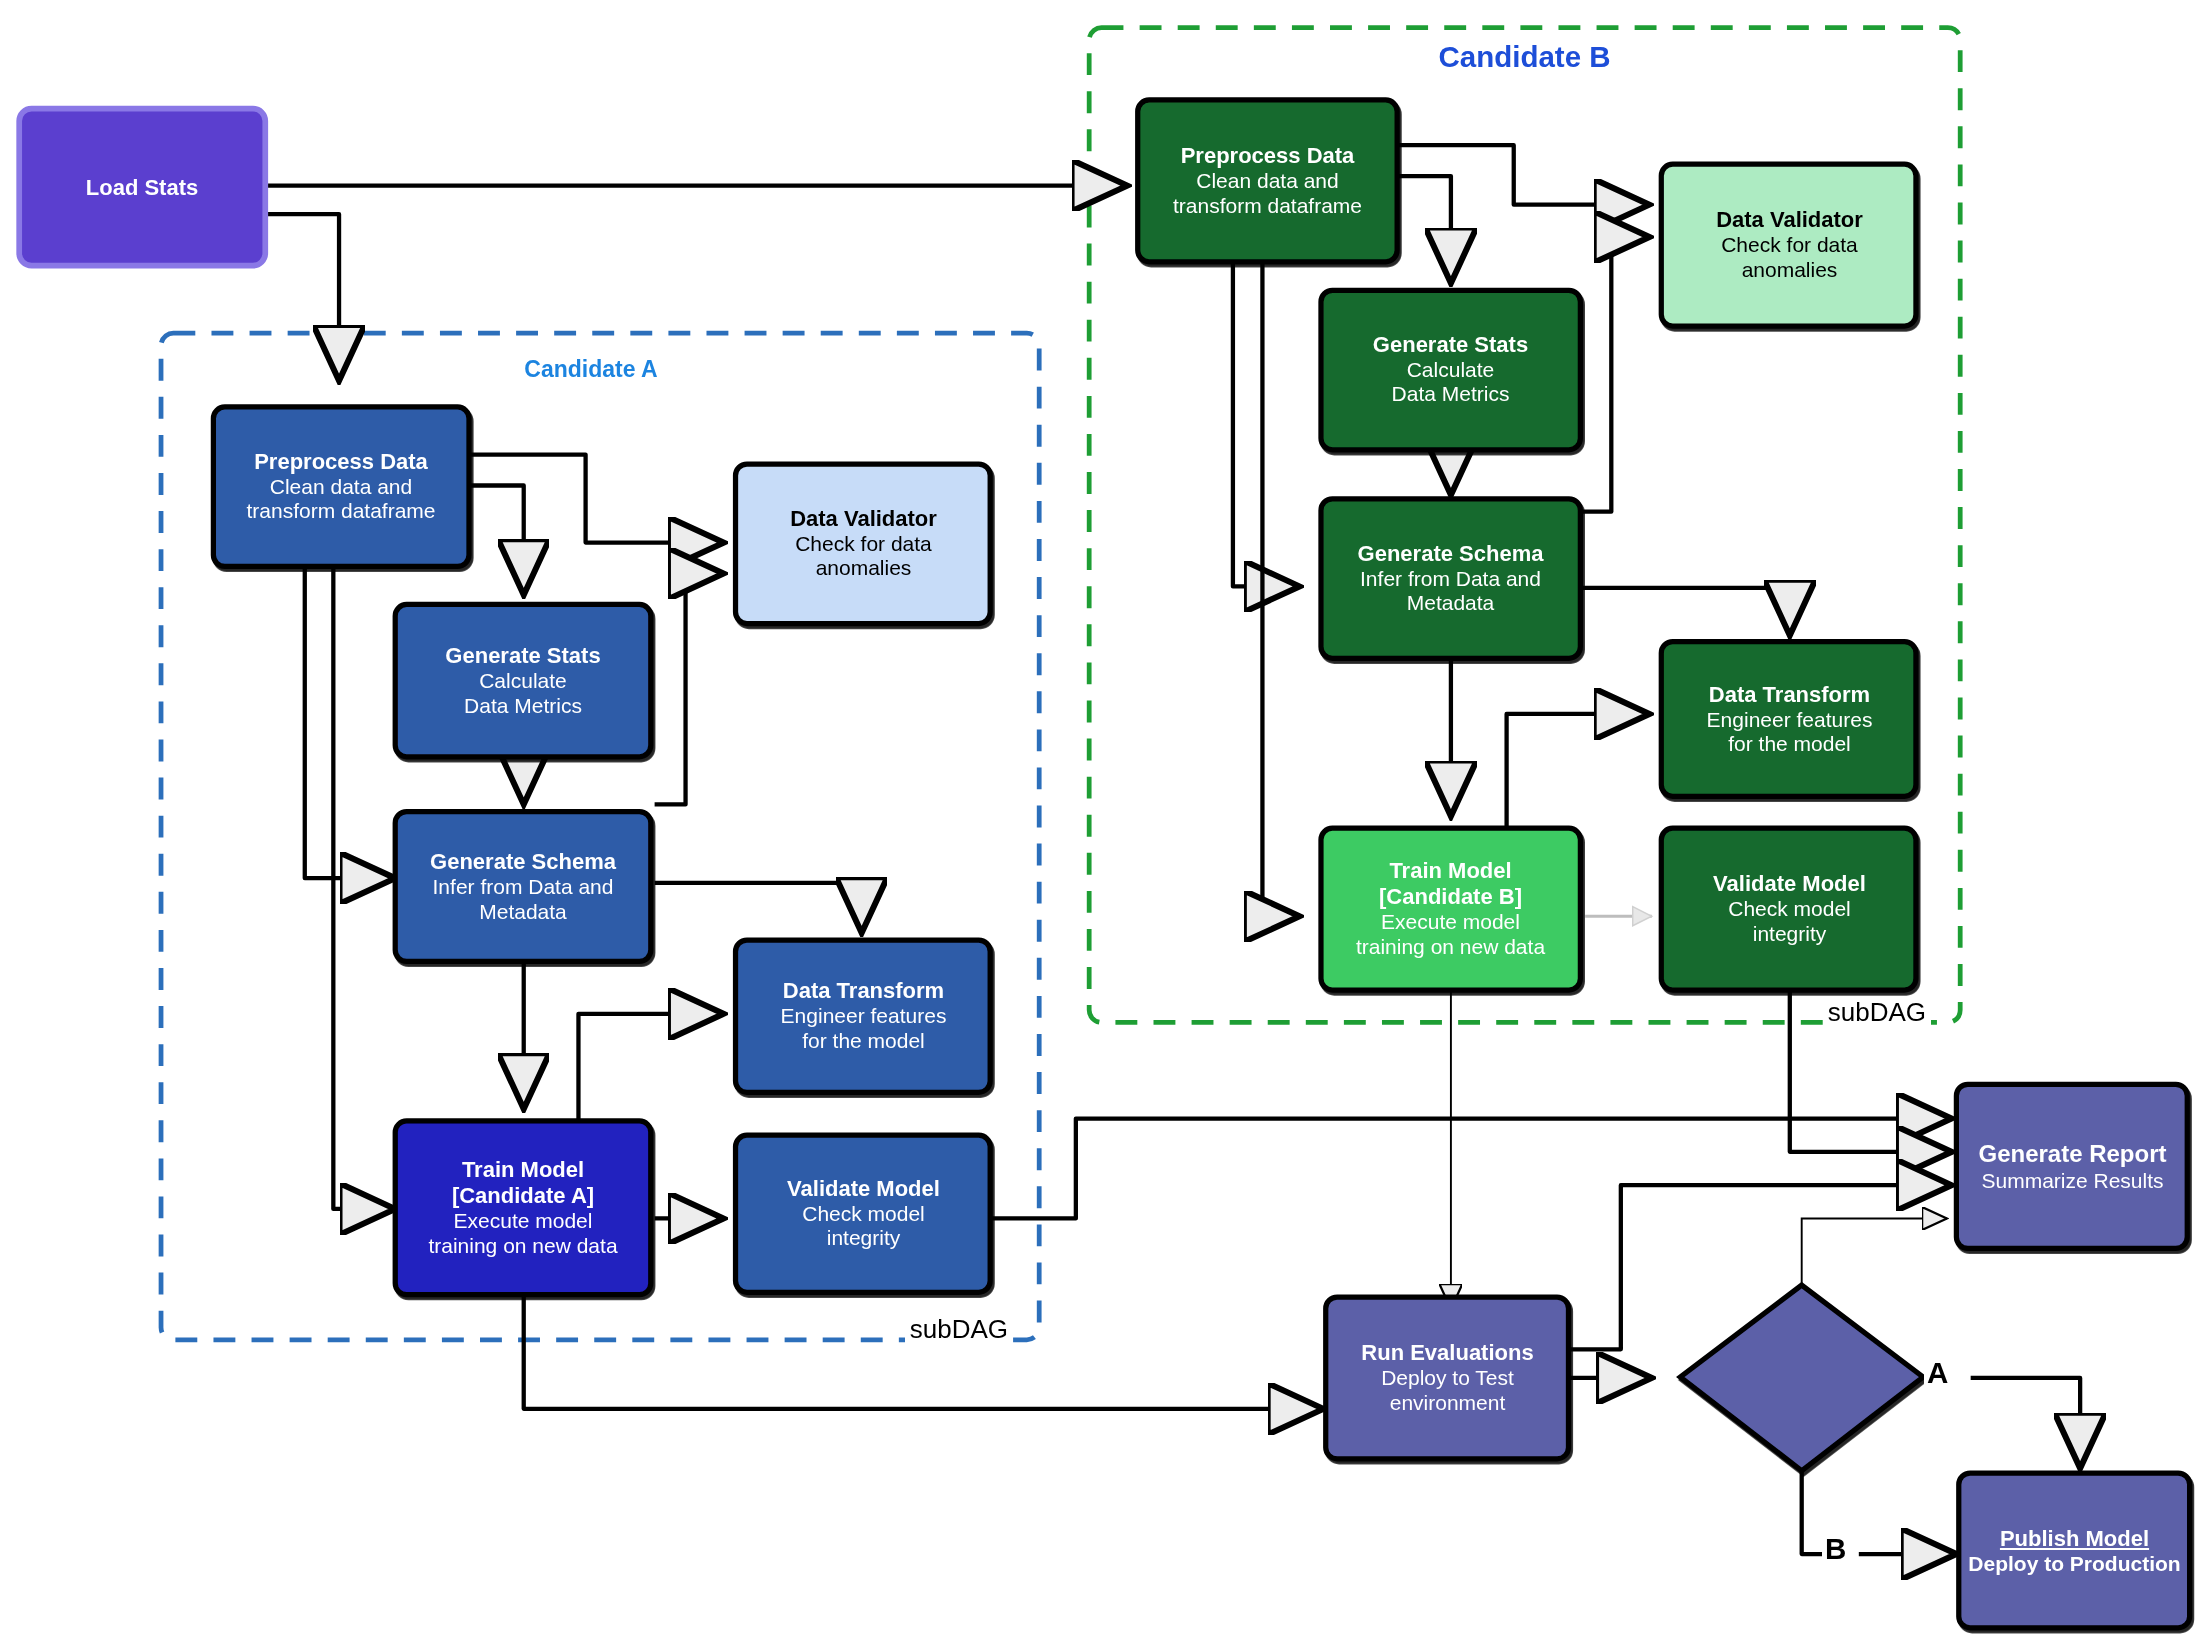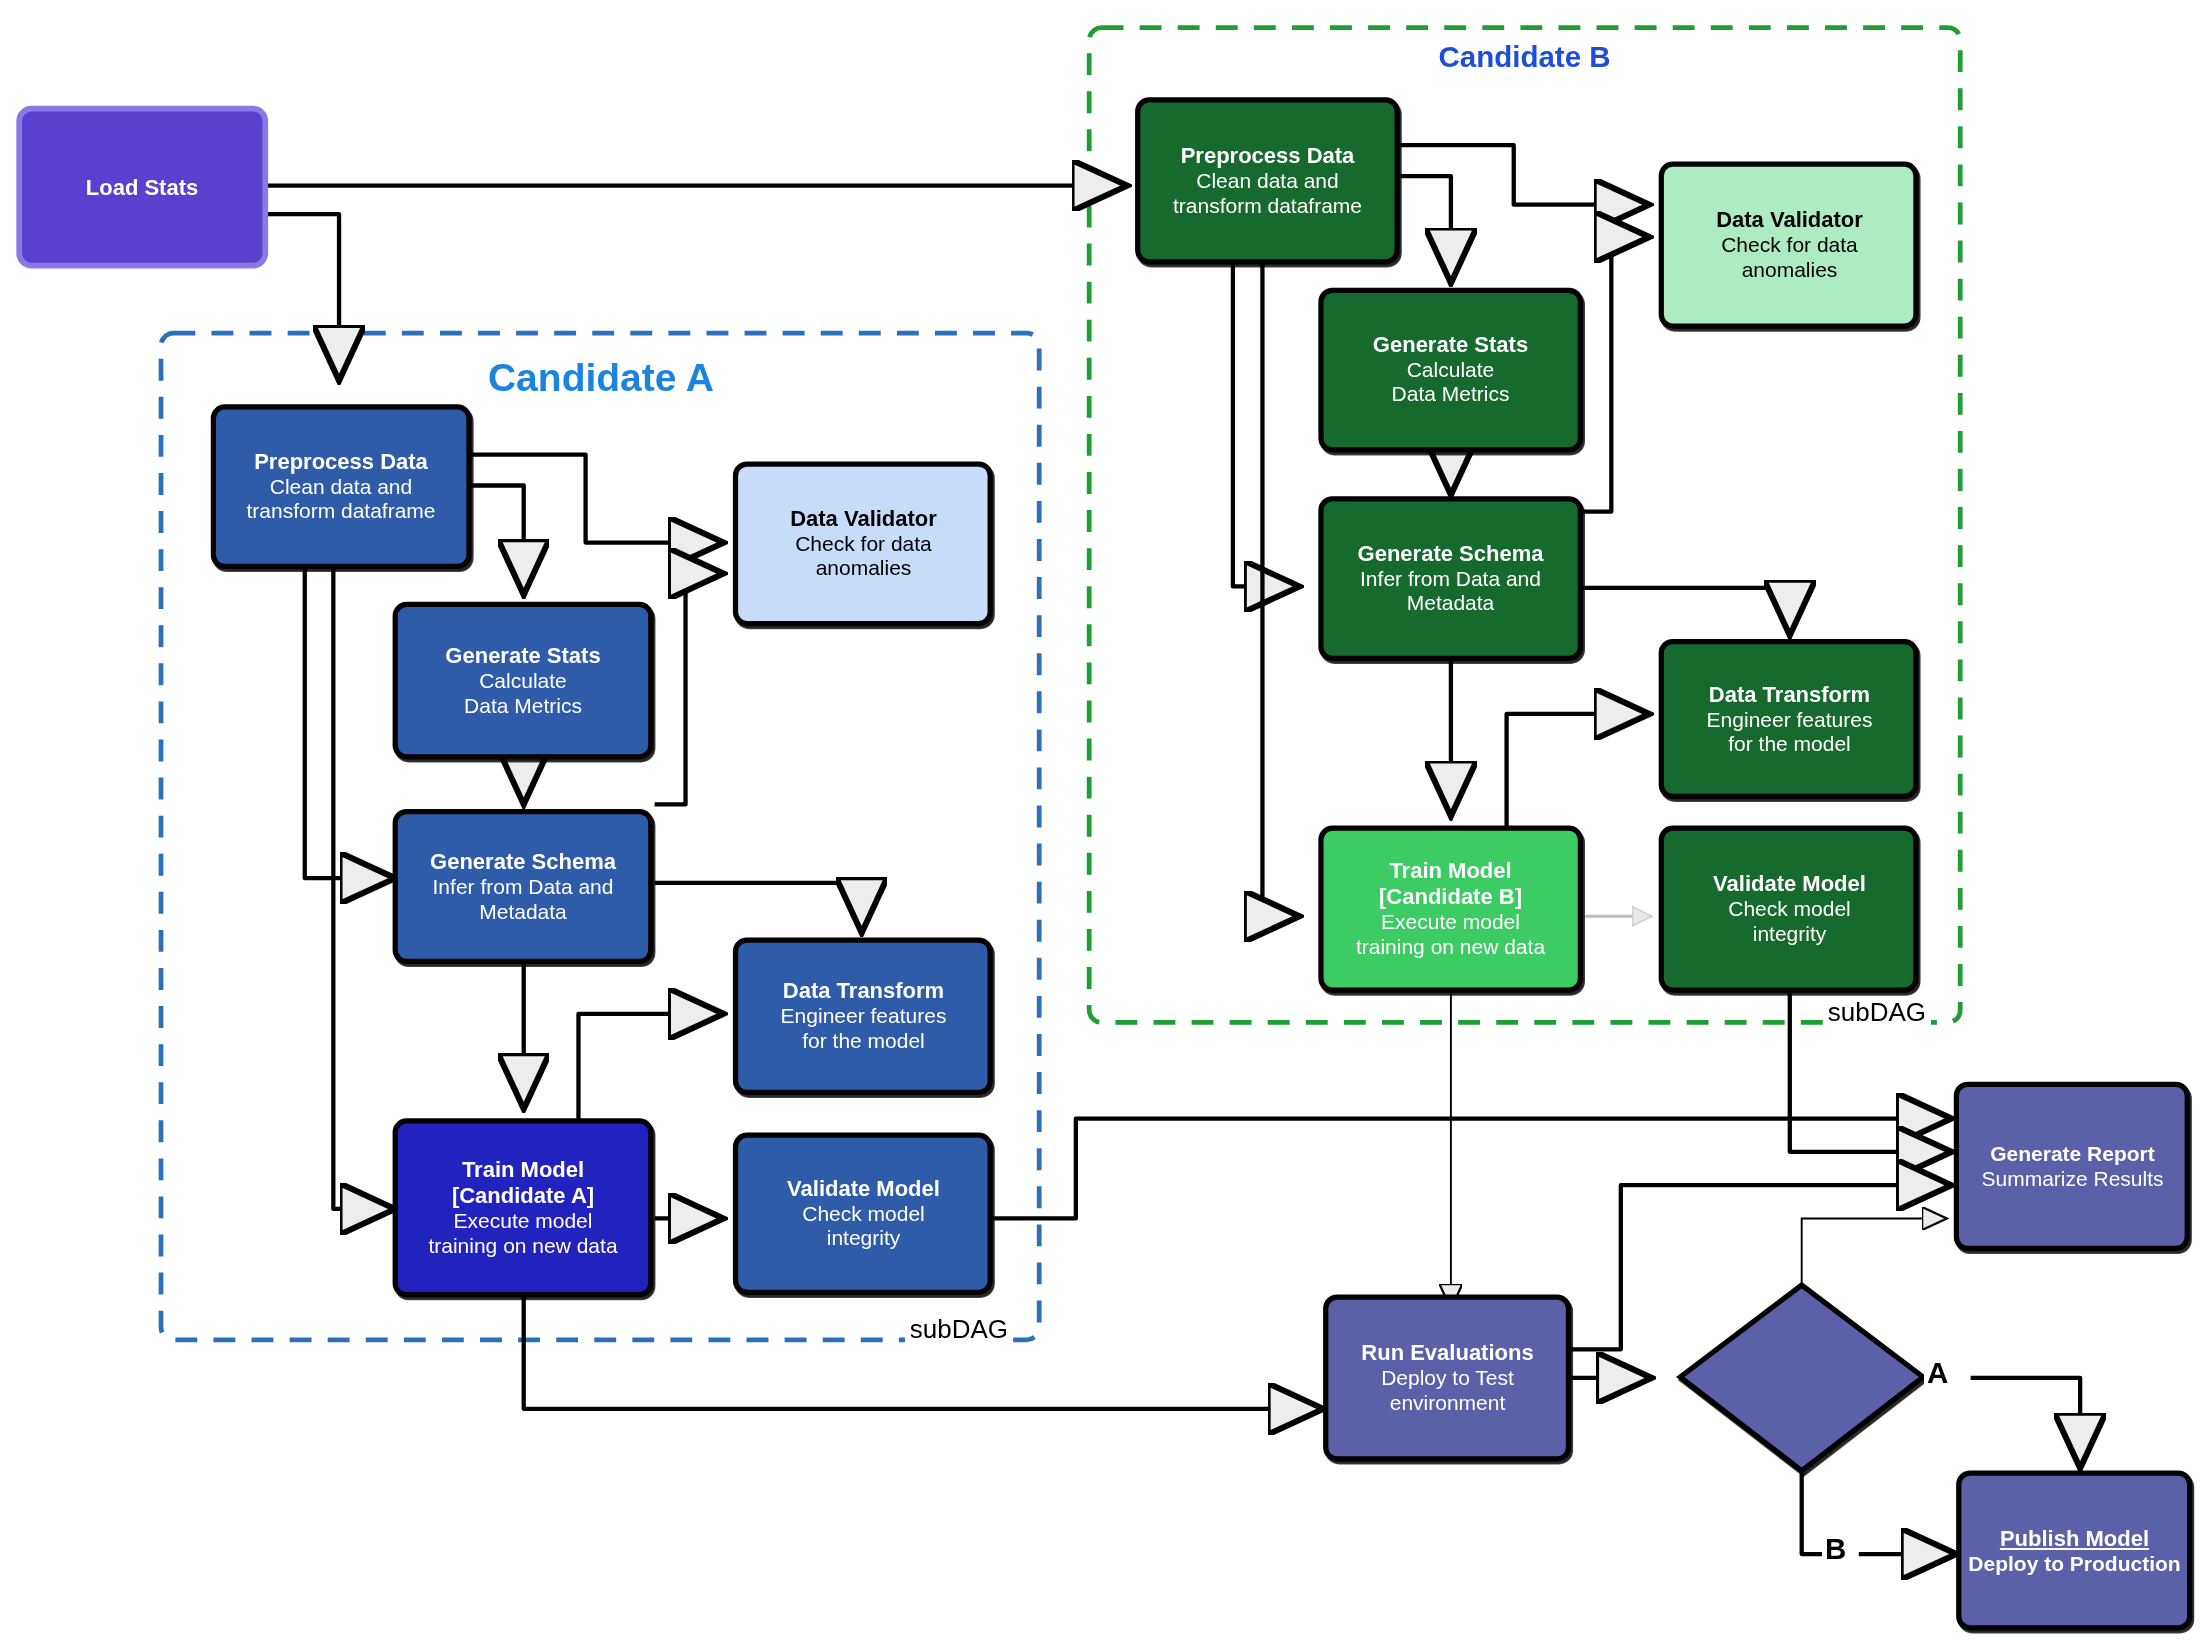--- a/index.html
+++ b/index.html
@@ -173,21 +173,21 @@
     <rect x="2785" y="2725" width="510" height="340" rx="24" ry="24" fill="#5B61A8" stroke="#000" stroke-width="11" filter="url(#shdw)"></rect>
   </g>
   <g>
     <polygon points="3785,2700 4040,2893 3785,3090 3530,2893" fill="#5B61A8" stroke="#000" stroke-width="11" filter="url(#shdw)"></polygon>
   </g>
   <g>
     <rect x="4115" y="3095" width="485" height="325" rx="24" ry="24" fill="#5B61A8" stroke="#000" stroke-width="11" filter="url(#shdw)"></rect>
   </g>
 </svg>
 
-<div class="grpTitle" style="left:162px;top:356px;width:878px;font-size:39px;color:#1C84E0;">Candidate A</div>
+<div class="grpTitle" style="left:152px;top:356px;width:878px;font-size:23px;color:#1C84E0;">Candidate A</div>
 <div class="grpTitle" style="left:1089px;top:40px;width:871px;font-size:29.5px;color:#1d4ed8;">Candidate B</div>
 
 <div class="subdagLbl" style="left:905px;top:1314px;font-size:26px;">subDAG</div>
 <div class="subdagLbl" style="left:1823px;top:997px;font-size:26px;">subDAG</div>
 
 <div class="branchLbl" style="left:1924px;top:1356px;font-size:29.5px;">A</div>
 <div class="branchLbl" style="left:1822px;top:1532px;font-size:29.5px;">B</div>
 
 <div class="nodeLabel" style="left:19px;top:109px;width:246px;height:157px;color:#ffffff;">
   <div class="nTitle" style="font-size:22px;">Load Stats</div>
@@ -246,21 +246,21 @@
 <div class="nodeLabel" style="left:1321px;top:828px;width:259px;height:162px;color:#ffffff;">
   <div class="nTitle" style="font-size:22px;">Train Model<br>[Candidate B]</div>
   <div class="nSub" style="font-size:21px;">Execute model<br>training on new data</div>
 </div>
 <div class="nodeLabel" style="left:1662px;top:828px;width:255px;height:162px;color:#ffffff;">
   <div class="nTitle" style="font-size:22px;">Validate Model</div>
   <div class="nSub" style="font-size:21px;">Check model<br>integrity</div>
 </div>
 
 <div class="nodeLabel" style="left:1957px;top:1085px;width:231px;height:164px;color:#ffffff;">
-  <div class="nTitle" style="font-size:21px;">Generate Report</div>
+  <div class="nTitle" style="font-size:24px;">Generate Report</div>
   <div class="nSub" style="font-size:21px;">Summarize Results</div>
 </div>
 <div class="nodeLabel" style="left:1326px;top:1297px;width:243px;height:162px;color:#ffffff;">
   <div class="nTitle" style="font-size:22px;">Run Evaluations</div>
   <div class="nSub" style="font-size:21px;">Deploy to Test<br>environment</div>
 </div>
 <div class="nodeLabel" style="left:1959px;top:1474px;width:231px;height:155px;color:#ffffff;">
   <div class="nTitle" style="font-size:22px;text-decoration:underline;">Publish Model</div>
   <div class="nSub" style="font-size:21px;font-weight:bold;">Deploy to Production</div>
 </div>

